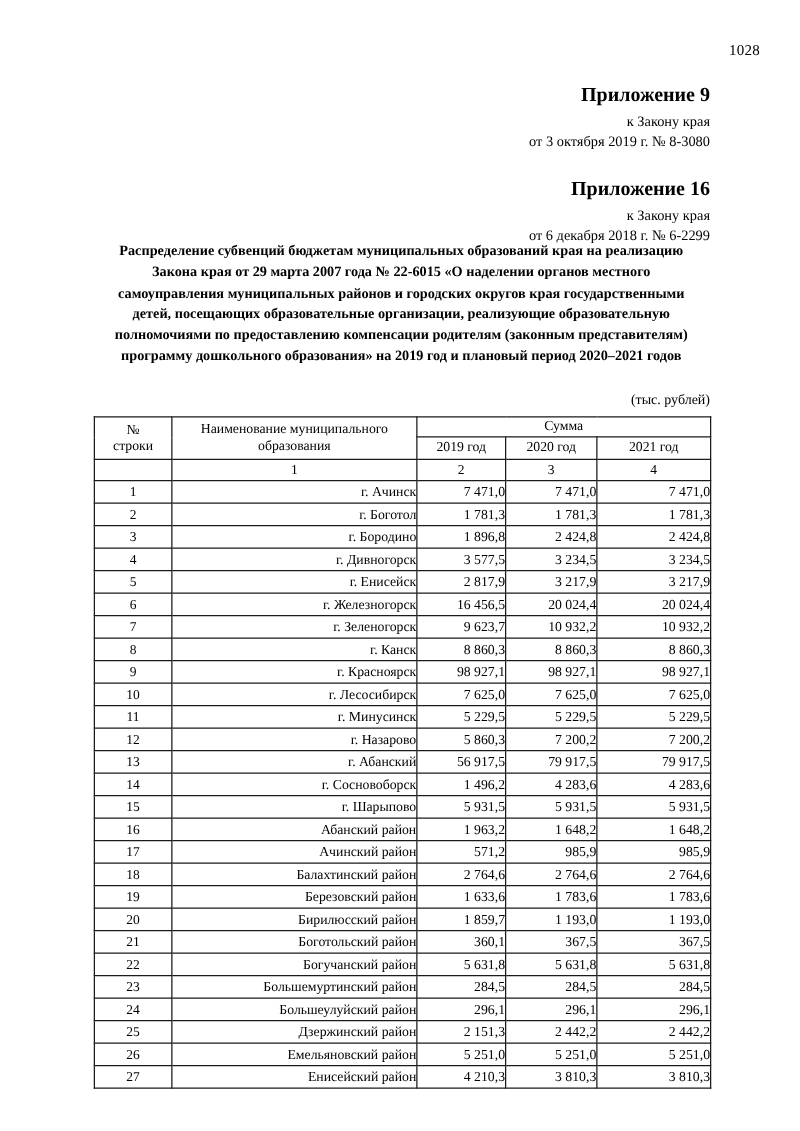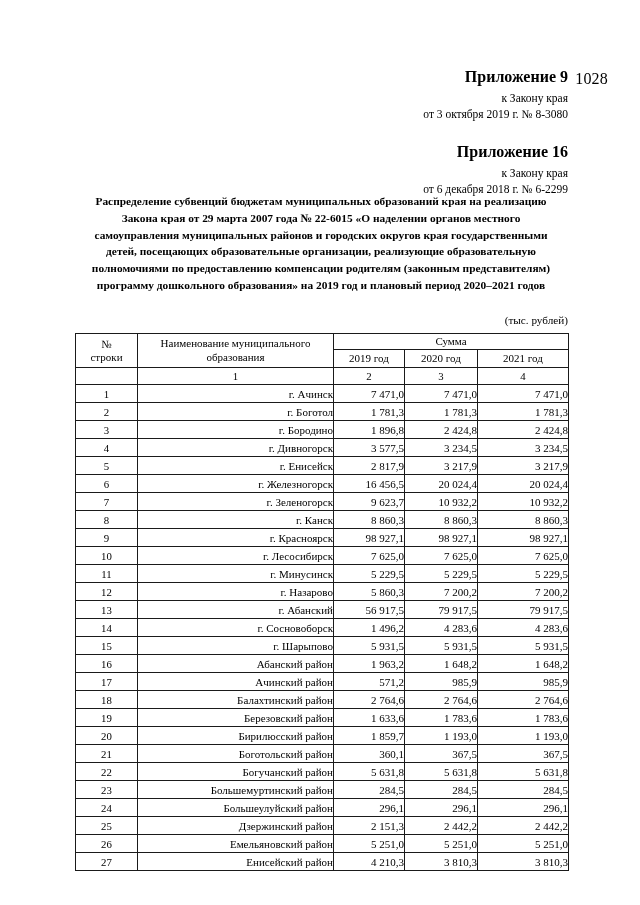--- a/index.html
+++ b/index.html
@@ -23,23 +23,22 @@
     left: 0; top: 0;
     width: 640px;
     height: 905px;
   }
 
   
   .page-number {
     position: absolute;
     right: 32px;
     top: 33px;
-    font-size: 16px;
+    font-size: 12px;
     letter-spacing: 0.2px;
-    margin-top: 37px;
   }
 
   
   .appendix-block {
     position: absolute;
     right: 72px;
     width: 330px;
     text-align: right;
     font-size: 11.5px;
     line-height: 1.42;

